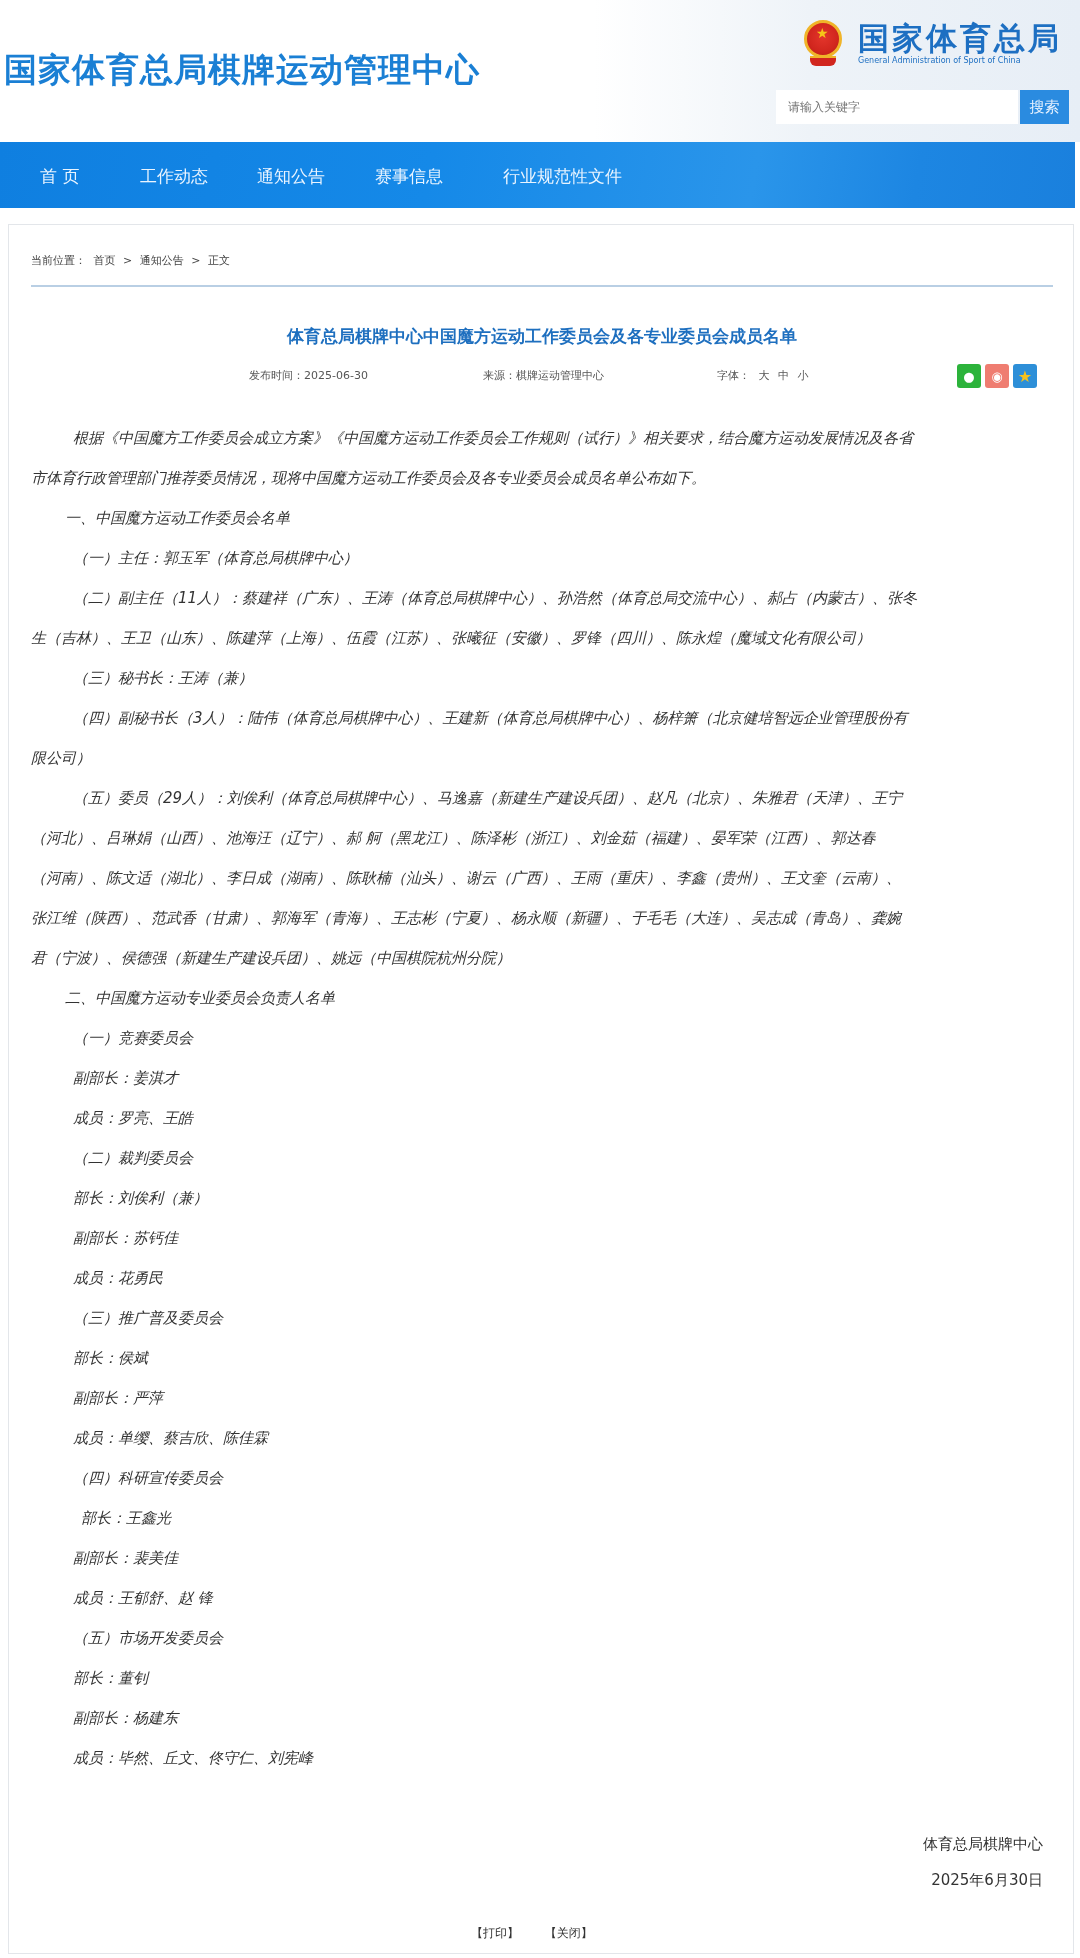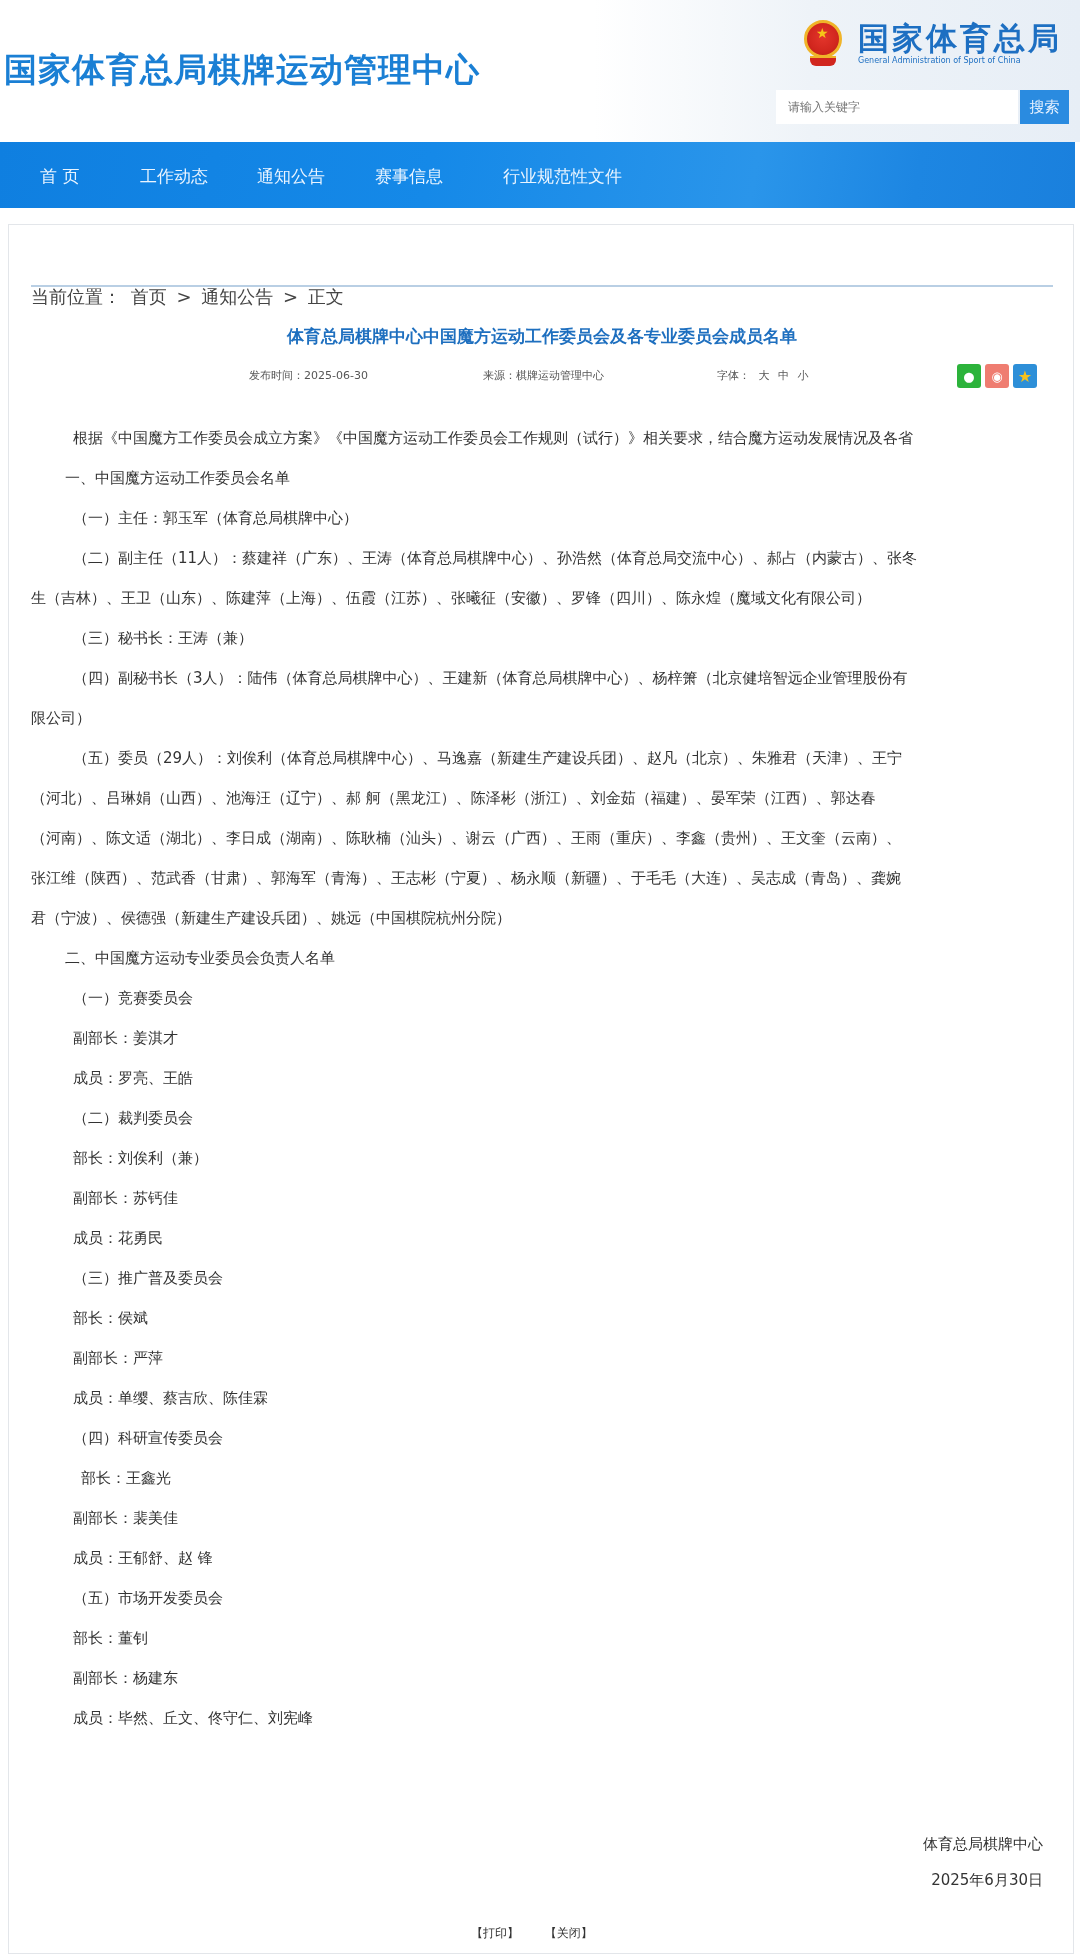--- a/index.html
+++ b/index.html
@@ -25,34 +25,34 @@
     font-size: 15px; text-align: center; line-height: 34px; border: none; font-family: "DejaVu Sans", sans-serif; }
 
   
   .nav { position: absolute; left: 0; top: 142px; width: 1075px; height: 66px;
     background: linear-gradient(100deg, #0f7fe0 0%, #1589e8 40%, #2a95ea 70%, #1d86e2 85%, #1a80dd 100%); display: flex; align-items: center; }
   .nav-item { color: #e9f4ff; font-size: 17px; white-space: nowrap; position: absolute; top: 23px; }
 
   
   .content { position: absolute; left: 8px; top: 224px; width: 1066px; height: 1730px; background: #fff;
     border: 1px solid #e3e6ea; }
-  .breadcrumb { position: absolute; left: 22px; top: 28px; font-size: 18px; color: #444; white-space: nowrap; margin-top: 32px; }
+  .breadcrumb { position: absolute; left: 22px; top: 28px; font-size: 11px; color: #444; white-space: nowrap; }
   .breadcrumb span { margin-right: 4px; }
   .divider { position: absolute; left: 22px; top: 60px; width: 1022px; height: 2px; background: #b9cfe4; }
   .article-title { position: absolute; left: 0; top: 100px; width: 1066px; text-align: center; font-size: 17px; font-weight: bold; color: #1e6fbf; white-space: nowrap; }
   .meta { position: absolute; top: 143px; font-size: 11px; color: #555; white-space: nowrap; }
   .font-size-opt { margin-left: 5px; cursor: pointer; }
   .share { position: absolute; top: 139px; width: 24px; height: 24px; border-radius: 3px; display: flex; align-items: center; justify-content: center; color: #fff; font-size: 13px; }
   .share.wechat { left: 948px; background: #2cb33b; }
   .share.weibo { left: 976px; background: #ef7d71; }
   .share.fav { left: 1004px; background: #2d8fd8; color: #f6c21c; font-size: 16px; }
 
   
   .body-text { position: absolute; left: 22px; top: 193px; width: 1022px; font-size: 15px; color: #333; line-height: 40px; }
-  .line { line-height: 40px; white-space: nowrap; }
+  .line { line-height: 40px; white-space: nowrap; font-style: italic; }
   .ind1 { padding-left: 34px; }
   .ind2 { padding-left: 42px; }
   .ind3 { padding-left: 50px; }
 
   .sign { position: absolute; right: 30px; font-size: 15px; color: #333; text-align: right; white-space: nowrap; margin-left: 14px; }
   .actions { position: absolute; top: 1700px; left: 462px; font-size: 12px; color: #333; white-space: nowrap; }
   .actions span { margin-right: 22px; cursor: pointer; }
 </style>
 </head>
 <body>
@@ -112,20 +112,21 @@
     </div>
   <div class="share weibo">
       <span>◉</span>
     </div>
   <div class="share fav">
       <span>★</span>
     </div>
 
   <div class="body-text">
     <div class="line ind2">根据《中国魔方工作委员会成立方案》《中国魔方运动工作委员会工作规则（试行）》相关要求，结合魔方运动发展情况及各省</div>
+    <div class="line">市体育行政管理部门推荐委员情况，现将中国魔方运动工作委员会及各专业委员会成员名单公布如下。</div>
     <div class="line ind1">一、中国魔方运动工作委员会名单</div>
     <div class="line ind2">（一）主任：郭玉军（体育总局棋牌中心）</div>
     <div class="line ind2">（二）副主任（11人）：蔡建祥（广东）、王涛（体育总局棋牌中心）、孙浩然（体育总局交流中心）、郝占（内蒙古）、张冬</div>
     <div class="line">生（吉林）、王卫（山东）、陈建萍（上海）、伍霞（江苏）、张曦征（安徽）、罗锋（四川）、陈永煌（魔域文化有限公司）</div>
     <div class="line ind2">（三）秘书长：王涛（兼）</div>
     <div class="line ind2">（四）副秘书长（3人）：陆伟（体育总局棋牌中心）、王建新（体育总局棋牌中心）、杨梓箫（北京健培智远企业管理股份有</div>
     <div class="line">限公司）</div>
     <div class="line ind2">（五）委员（29人）：刘俟利（体育总局棋牌中心）、马逸嘉（新建生产建设兵团）、赵凡（北京）、朱雅君（天津）、王宁</div>
     <div class="line">（河北）、吕琳娟（山西）、池海汪（辽宁）、郝 舸（黑龙江）、陈泽彬（浙江）、刘金茹（福建）、晏军荣（江西）、郭达春</div>
     <div class="line">（河南）、陈文适（湖北）、李日成（湖南）、陈耿楠（汕头）、谢云（广西）、王雨（重庆）、李鑫（贵州）、王文奎（云南）、</div>

